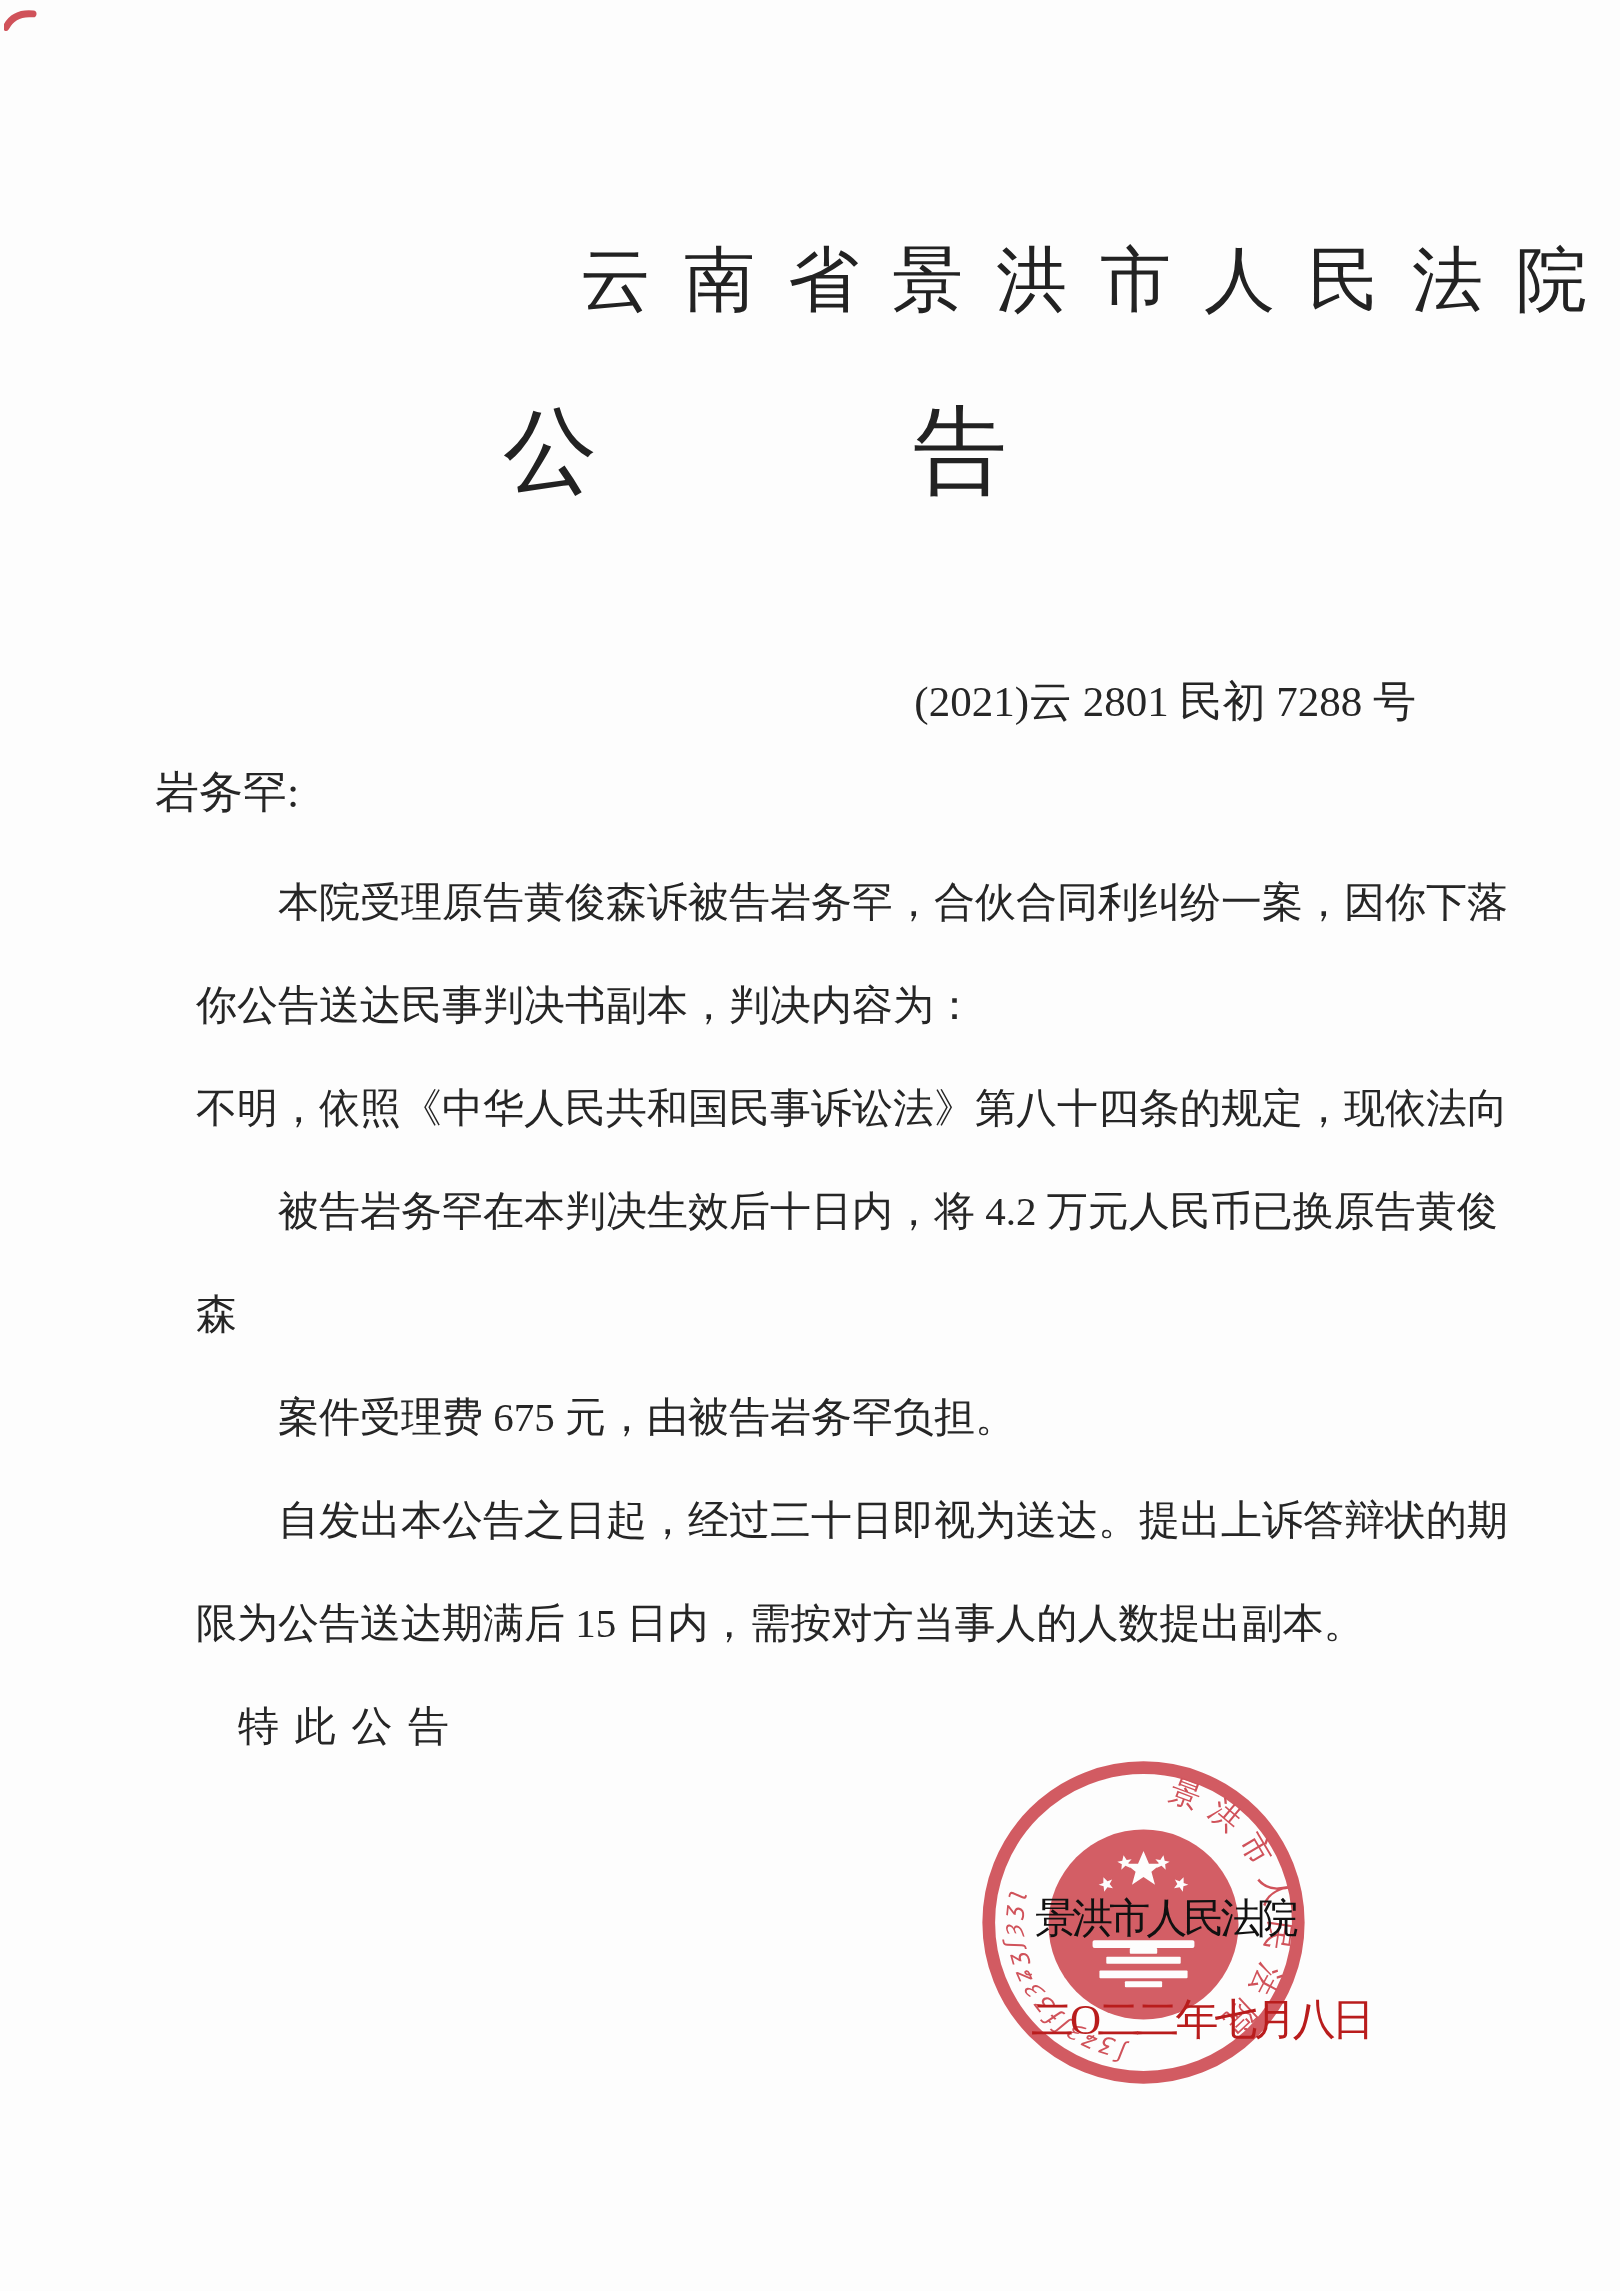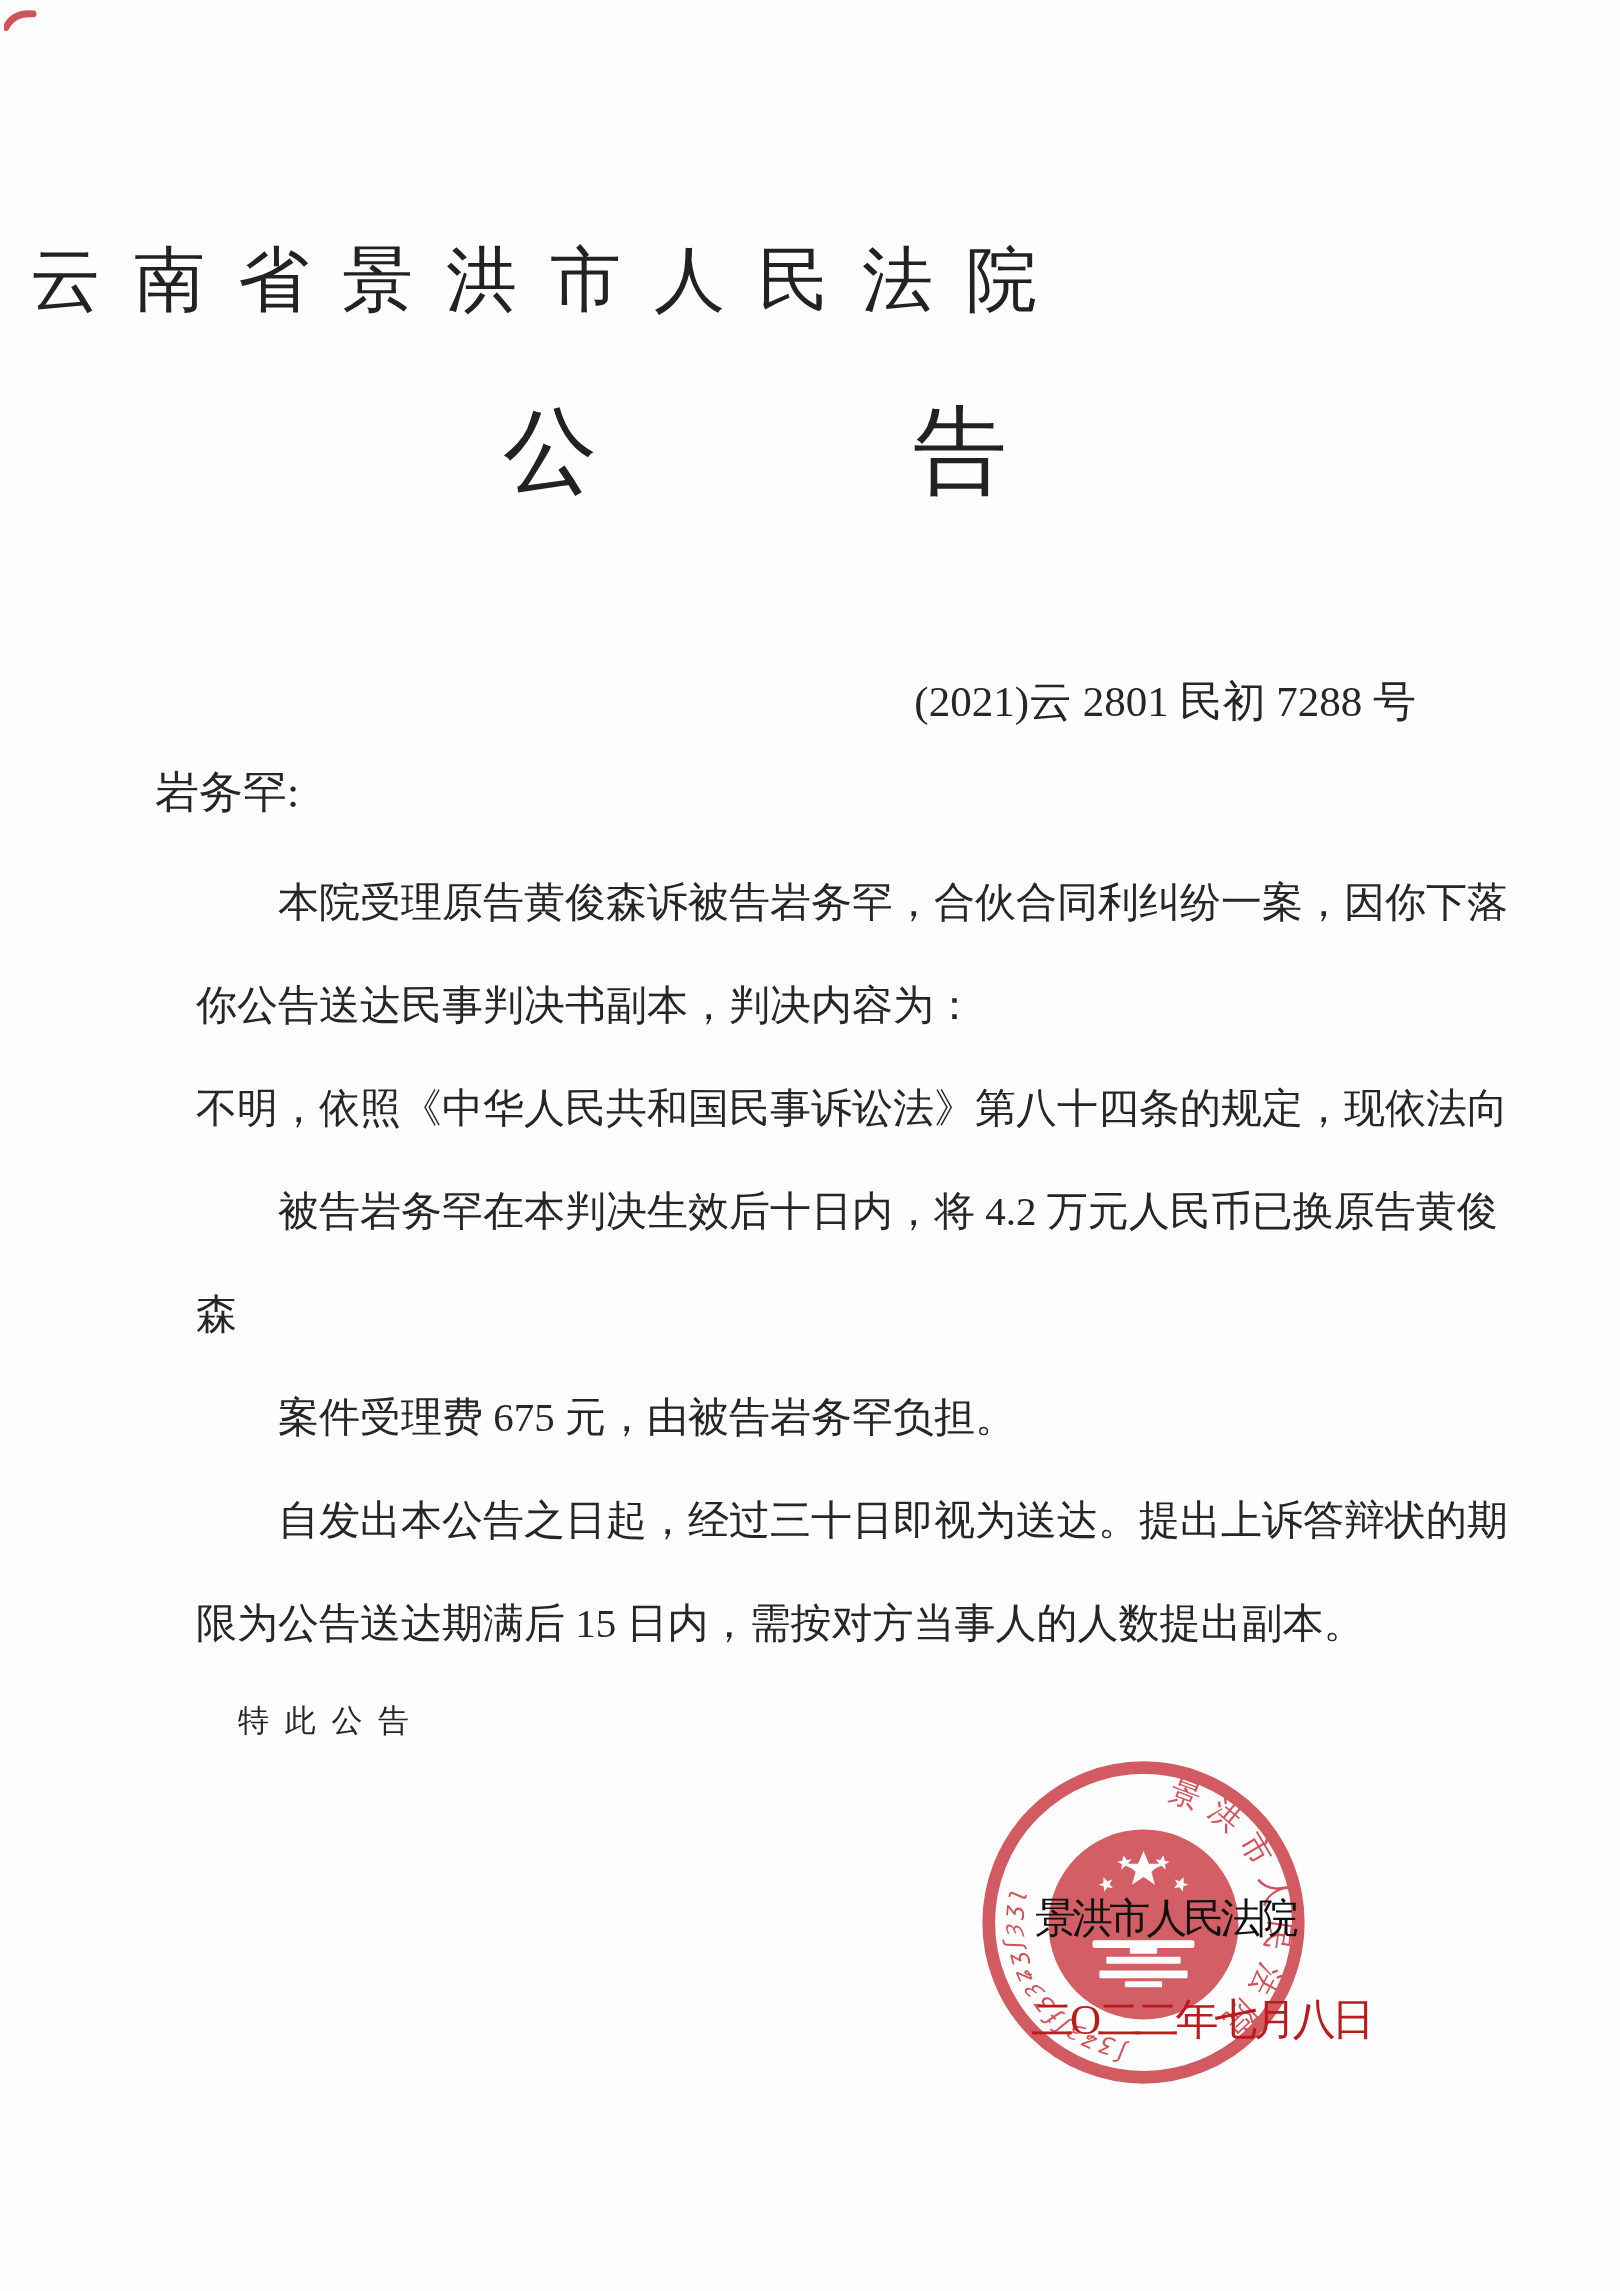--- a/index.html
+++ b/index.html
@@ -10,21 +10,21 @@
     margin:0 auto;
     overflow:hidden;
     font-family:"Liberation Serif","DejaVu Serif",serif;
     color:#262626;
   }
   .corner-mark{
     position:absolute;left:3.9px;top:7.8px;width:33px;height:25.5px;
   }
   .court-title{
     position:absolute;top:241px;left:0;width:100%;
-    text-align:left;
+    text-align:right;
     font-size:71px;line-height:1.1;
     letter-spacing:33px;
     padding-left:30px;box-sizing:border-box;
     color:#222;
     white-space:nowrap;
   }
   .doc-title{
     position:absolute;top:400px;left:-55px;width:100%;
     text-align:center;
     font-size:94px;line-height:1.1;
@@ -47,21 +47,21 @@
     font-size:41px;
   }
   .body-text .line{
     display:block;height:103px;line-height:103px;
     white-space:nowrap;
     margin-left:41px;
   }
   .indent{padding-left:82px;}
   .closing{
     position:absolute;top:1703px;left:238px;
-    font-size:31px;line-height:1.15;
+    font-size:41px;line-height:1.15;
     letter-spacing:15.7px;
     white-space:nowrap;
   }
   .seal{
     position:absolute;left:976px;top:1755px;
     width:335px;height:335px;
   }
   .seal-court-name{
     position:absolute;left:1035px;top:1896px;
     font-size:41px;letter-spacing:-3.9px;line-height:1.1;

